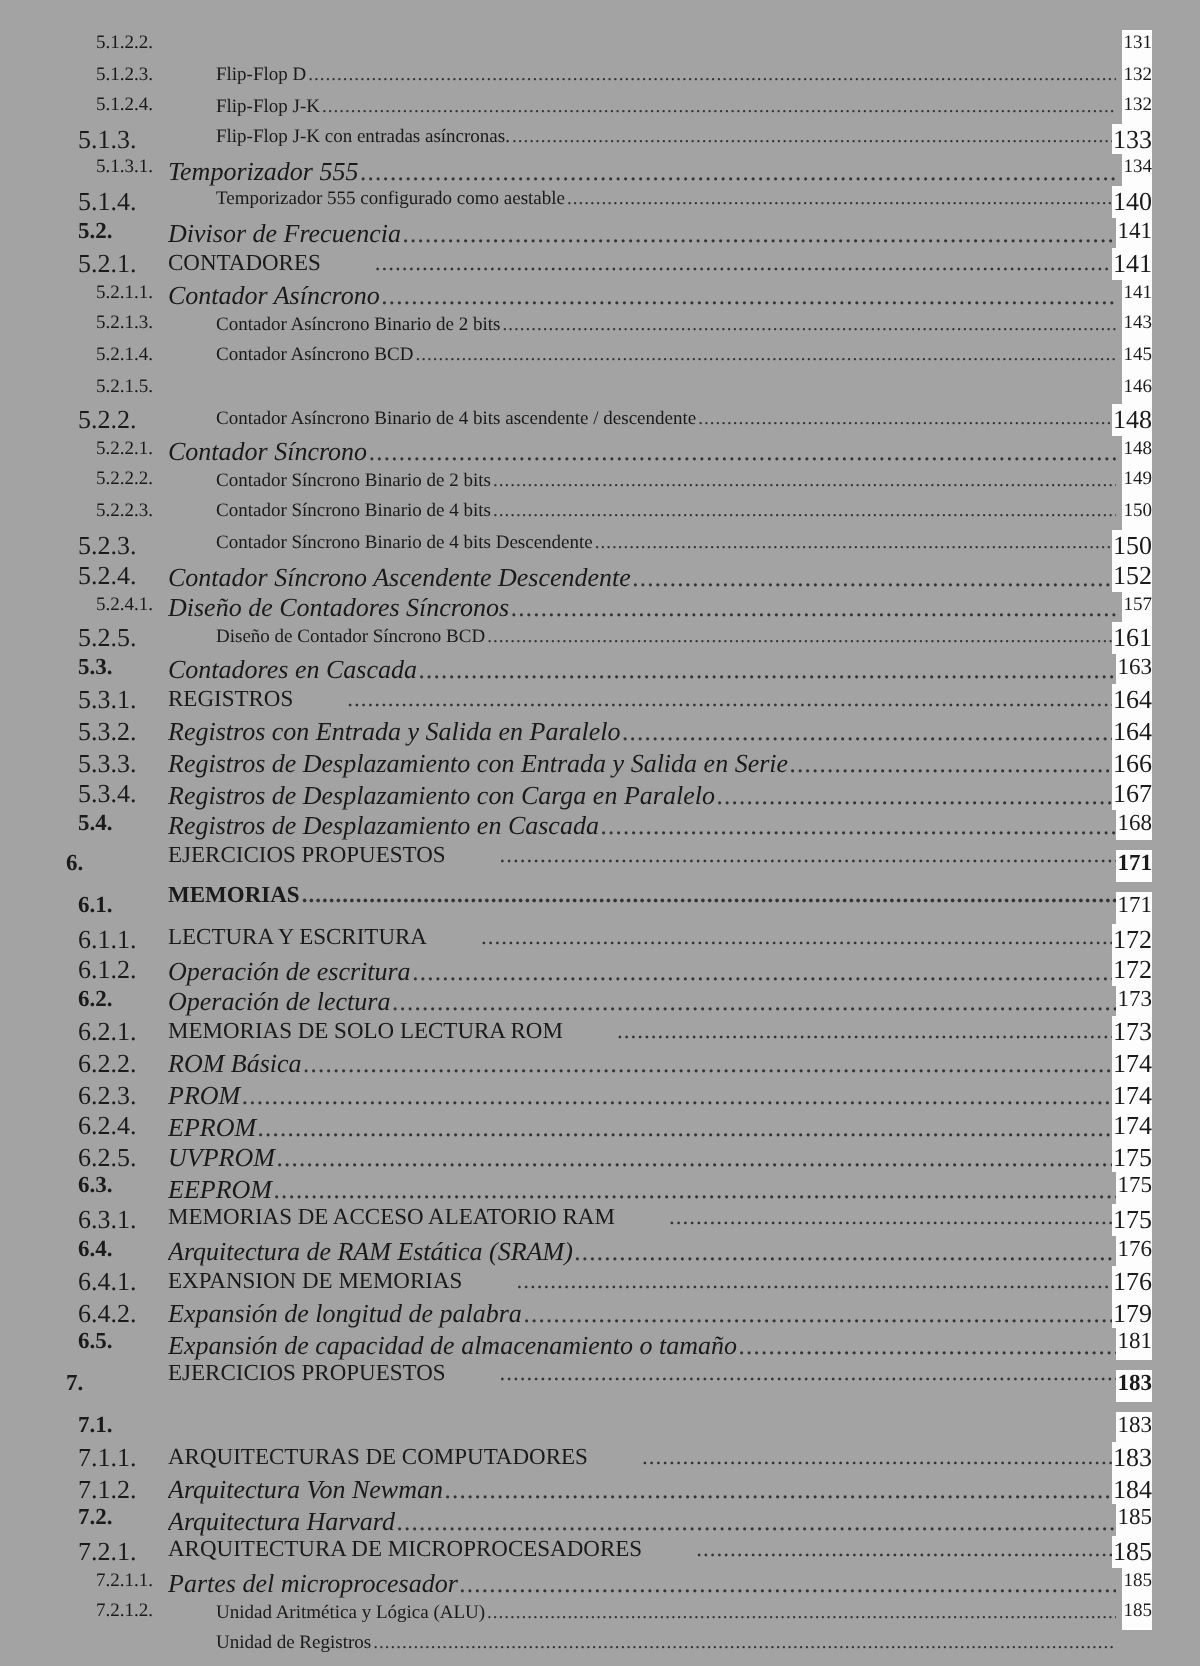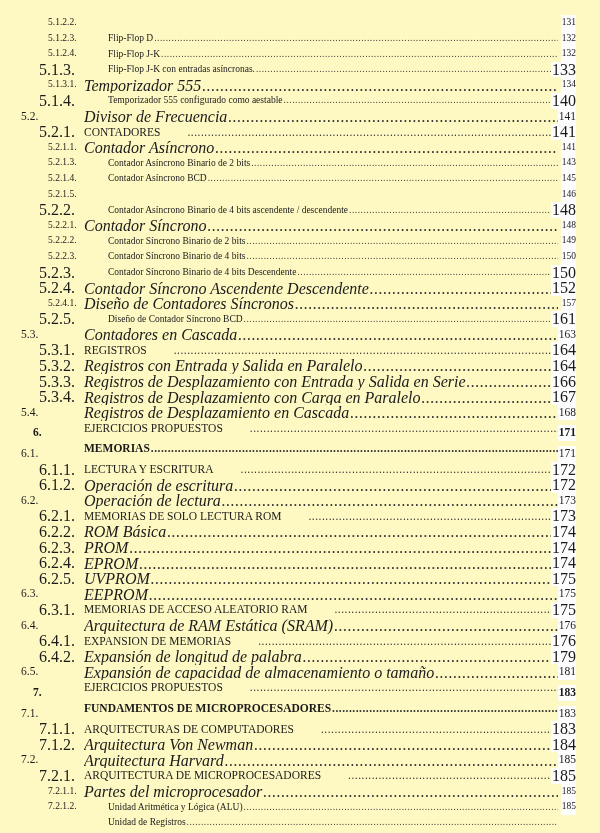--- a/index.html
+++ b/index.html
@@ -1,35 +1,35 @@
 <!DOCTYPE html>
 <html><head>
 <meta charset="utf-8">
 <style>
   html, body { margin: 0; padding: 0; background: #ffffff; }
   body { width: 600px; height: 833px; overflow: hidden; position: relative; }
-  .page { position: absolute; left: 0; top: 0; width: 600px; height: 833px; background: #fef9c3; }
+  .page { position: absolute; left: 0; top: 0; width: 600px; height: 833px; background: #a3a3a3; }
   .toc { position: absolute; left: 0; top: 15px; width: 600px; font-family: "Liberation Serif", serif; color: #1a1a1a; }
   .row { position: relative; height: 15.6px; line-height: 15.6px; white-space: nowrap; }
   .row .num { position: absolute; top: 0; }
   .row .title { position: absolute; top: 16px; right: 24px; overflow: hidden; display: flex; }
   .row .title .text { flex: 0 0 auto; padding-right: 1px; }
   .row .title .dots { flex: 1 1 auto; overflow: hidden; color: #333; letter-spacing: 0.5px; }
   .row .title .dots::after { content: "................................................................................................................................................................................................................................................"; }
   .row .page-no { position: absolute; right: 24px; top: 0; background: #fdfdfd; padding-left: 1px; }
   
   .l4 { font-size: 9.5px; }
   .l4 .num { left: 48px; }
   .l4 .title { left: 108px; right: 42px; }
   .l4 .page-no { right: 24px; }
-  .l3 { font-size: 16px; }
+  .l3 { font-size: 13px; }
   .l3 .num { left: 39px; }
   .l3 .title { left: 84px; right: 42px; font-style: italic; }
   .l2 { font-size: 11.5px; }
-  .l2 .num { left: 21px; }
+  .l2 .num { left: 39px; font-weight: bold; }
   .l2 .title { left: 84px; right: 42px; gap: 26px; }
   .l1 { font-size: 11.5px; font-weight: bold; margin-top: 5px; margin-bottom: 5px; }
   .l1 .num { left: 33px; }
   .l1 .title { left: 84px; right: 42px; }
 </style>
 </head>
 <body>
 
 <div class="page">
   <div class="toc" id="toc">
@@ -360,24 +360,20 @@
       <div class="row l2">
         <span class="num">6.5.</span>
         <span class="title">
           <span class="text">EJERCICIOS PROPUESTOS</span>
           <span class="dots"></span>
         </span>
         <span class="page-no">181</span>
       </div>
       <div class="row l1">
         <span class="num">7.</span>
-        <span class="title">
-          <span class="text">FUNDAMENTOS DE MICROPROCESADORES</span>
-          <span class="dots"></span>
-        </span>
         <span class="page-no">183</span>
       </div>
       <div class="row l2">
         <span class="num">7.1.</span>
         <span class="title">
           <span class="text">ARQUITECTURAS DE COMPUTADORES</span>
           <span class="dots"></span>
         </span>
         <span class="page-no">183</span>
       </div>

